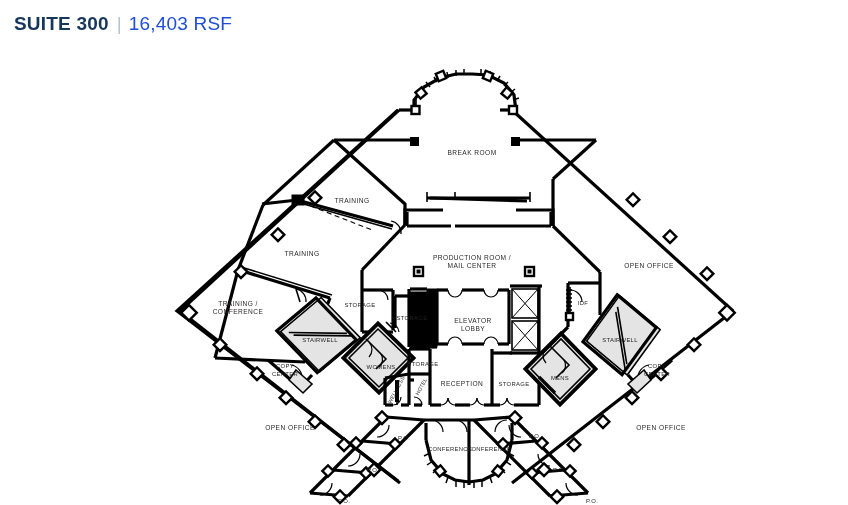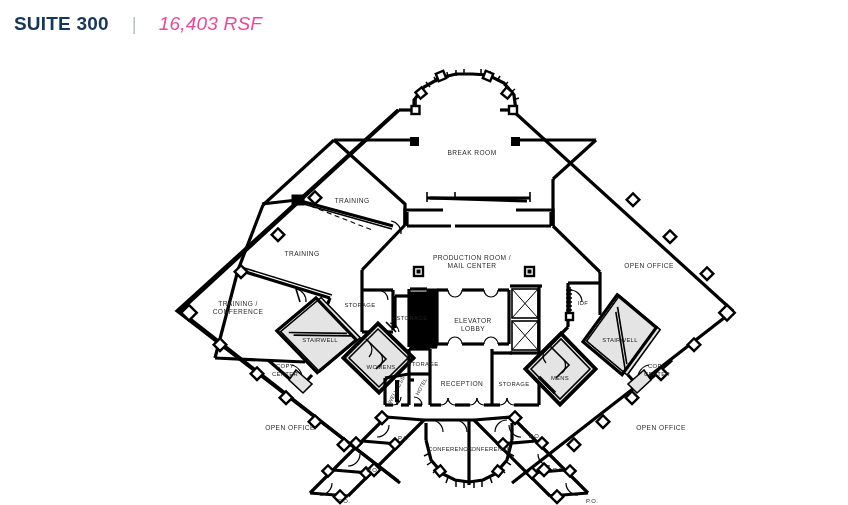--- a/index.html
+++ b/index.html
@@ -4,31 +4,31 @@
 <title>Suite 300 Floor Plan</title>
 <style>
   html,body{margin:0;padding:0;background:#ffffff;}
   body{
     width:848px;height:505px;overflow:hidden;
     font-family:"Liberation Sans","DejaVu Sans",sans-serif;
     position:relative;
   }
   #header{
     position:absolute;left:14px;top:13px;
-    display:flex;align-items:baseline;gap:15px;
+    display:flex;align-items:baseline;gap:0px;
     white-space:nowrap;
   }
   #suite-label{
     font-size:19px;font-weight:bold;color:#16375c;letter-spacing:.2px;
   }
   #sep{
     font-size:19px;color:#b9c3cc;padding:0 7px 0 8px;font-weight:400;
   }
   #rsf-label{
-    font-size:19px;font-weight:400;color:#ec4899;letter-spacing:.2px;font-style:italic;
+    font-size:19px;font-weight:400;color:#1d4ed8;letter-spacing:.2px;
   }
   #plan-wrap{
     position:absolute;left:0;top:40px;width:848px;height:465px;
   }
   svg#floorplan{display:block;width:848px;height:465px;}
   .wall{fill:none;stroke:#000;stroke-width:3.2;stroke-linejoin:miter;stroke-linecap:butt;}
   .wall-thin{fill:none;stroke:#000;stroke-width:1.6;stroke-linejoin:miter;}
   .wall-hair{fill:none;stroke:#000;stroke-width:1;}
   .shade{fill:#e4e4e4;stroke:#000;stroke-width:1.6;}
   .shade-dark{fill:#000000;stroke:#000;stroke-width:1;}

